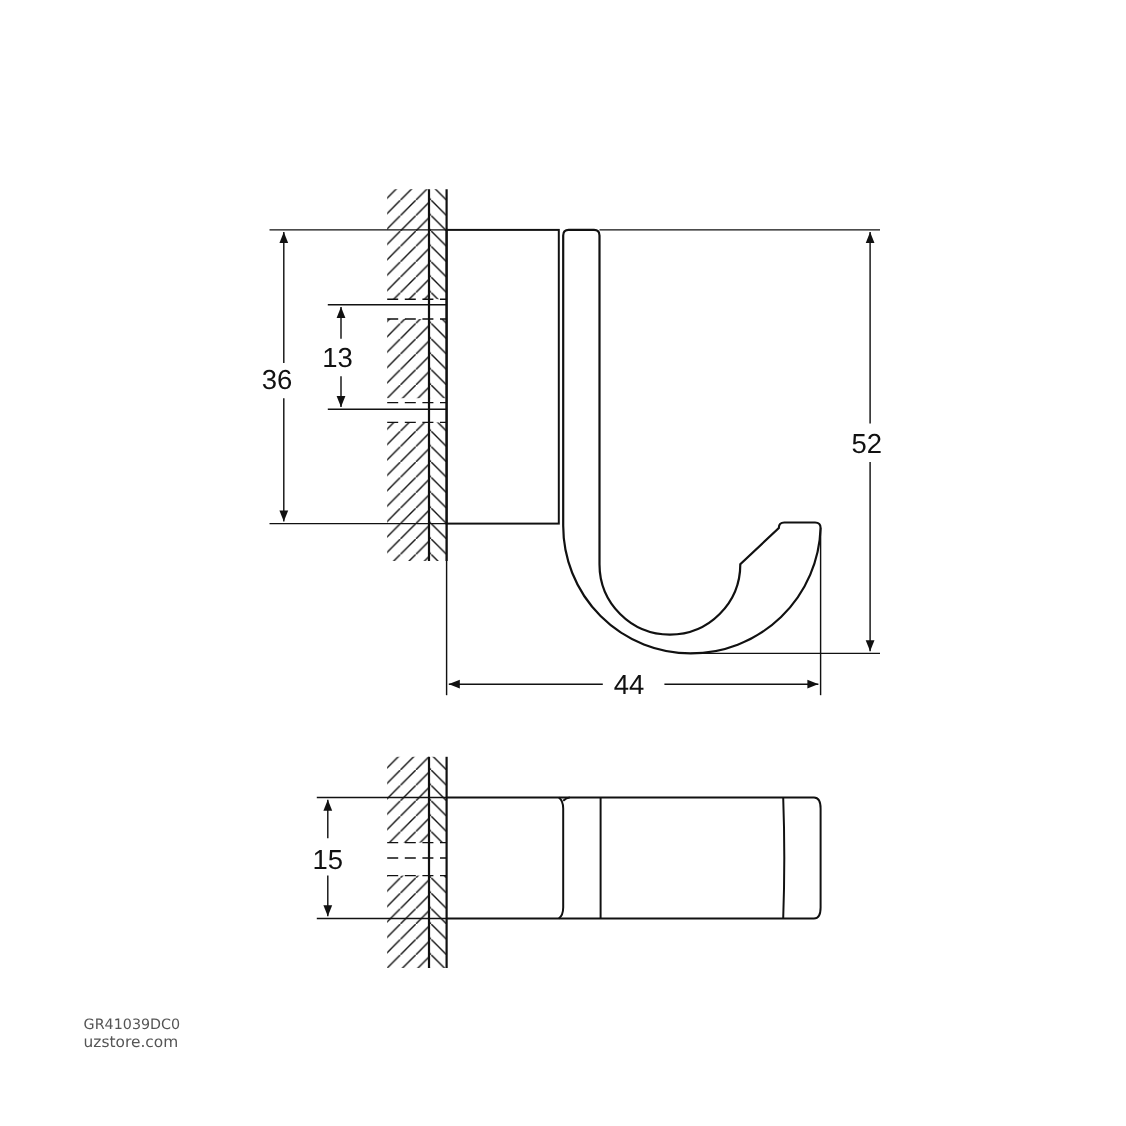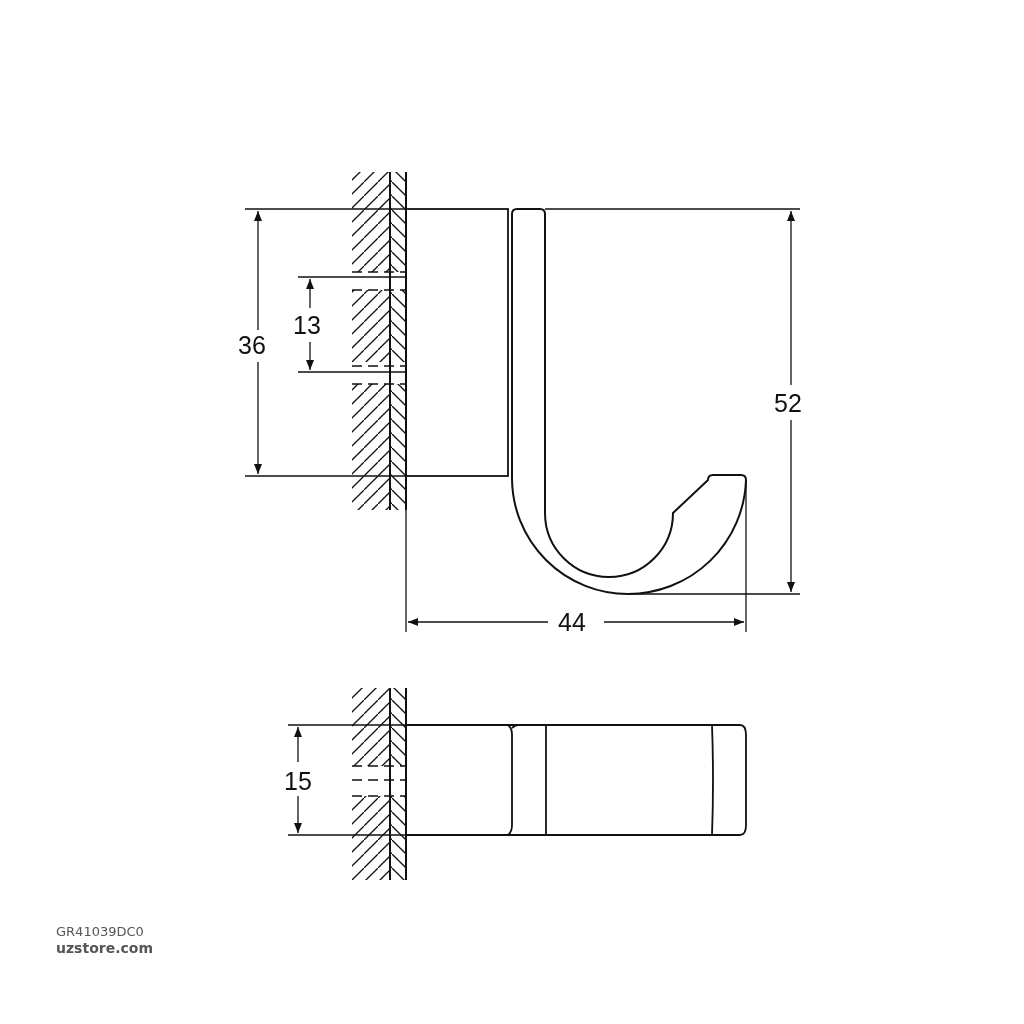--- a/index.html
+++ b/index.html
@@ -1,21 +1,21 @@
 <!DOCTYPE html>
 <html><head>
 <meta charset="utf-8">
 <style>
   html, body { margin: 0; padding: 0; background: #ffffff; }
   body { width: 1024px; height: 1024px; position: relative; overflow: hidden; font-family: "Liberation Sans", sans-serif; }
   #drawing { position: absolute; left: 0; top: 0; width: 1024px; height: 1024px; }
   .dim-text { font-family: "Liberation Sans", sans-serif; font-size: 25px; fill: #111; }
-  .caption { position: absolute; left: 56px; color: #555; font-family: "DejaVu Sans", sans-serif; font-size: 13px; line-height: 16px; }
+  .caption { position: absolute; left: 76px; color: #555; font-family: "DejaVu Sans", sans-serif; font-size: 13px; line-height: 16px; }
   .caption.code { top: 924px; }
-  .caption.site { top: 940px; font-size: 14px; font-weight: bold; }
+  .caption.site { top: 940px; font-size: 14px; }
 </style>
 </head>
 <body>
 
 <svg id="drawing" viewBox="0 0 1024 1024" xmlns="http://www.w3.org/2000/svg">
   <defs>
     <pattern id="hatchA" patternUnits="userSpaceOnUse" width="14" height="14" patternTransform="rotate(0)">
       <line x1="0" y1="14" x2="14" y2="0" stroke="#111" stroke-width="1.3"></line>
     </pattern>
     <pattern id="hatchB" patternUnits="userSpaceOnUse" width="14" height="14">

